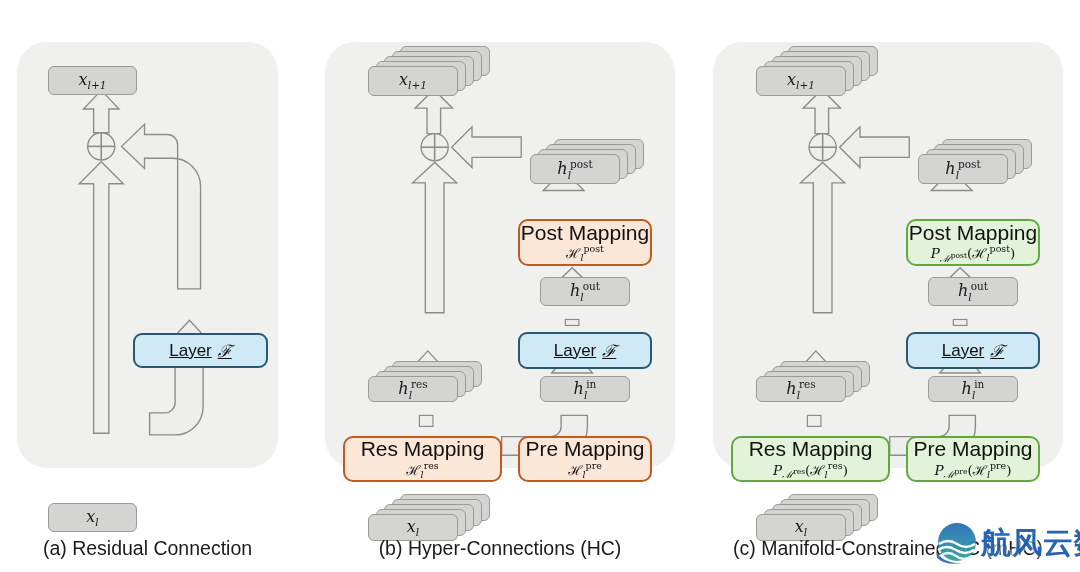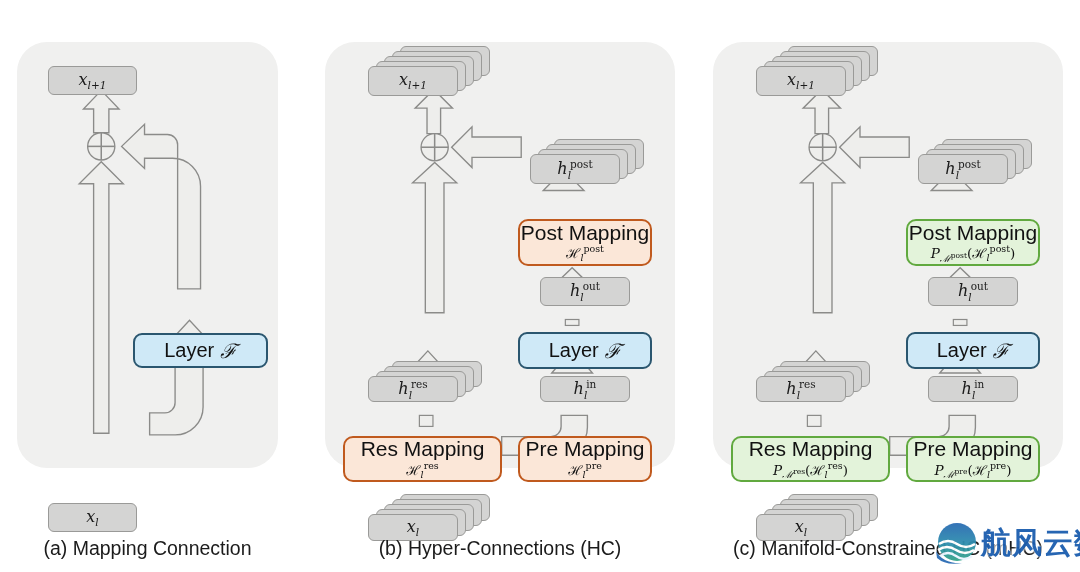--- a/index.html
+++ b/index.html
@@ -24,21 +24,21 @@
     position:absolute;box-sizing:border-box;border-radius:6px;
     background:var(--box-fill,#d4d4d3);border:1.5px solid var(--box-border,#9a9a98);
   }
   .node{display:flex;align-items:center;justify-content:center;color:#1a1a1a;}
   .math{font-family:"DejaVu Serif",serif;font-size:16px;}
   .it{font-style:italic;}
   .math sub{font-size:10.5px;font-style:italic;}
   .math sup{font-size:10.5px;font-style:normal;margin-left:-1px;}
   .layer-node{
     background:var(--blue-fill,#cfe9f7);border:2px solid var(--blue-border,#2a566f);
-    border-radius:9px;font-size:20px;color:#111;
+    border-radius:9px;font-size:17px;color:#111;text-decoration:underline;
   }
   .layer-node .mathF{font-family:"DejaVu Serif",serif;font-style:italic;margin-left:6px;}
   .map-node{
     position:absolute;box-sizing:border-box;border-radius:10px;
     display:flex;flex-direction:column;align-items:center;justify-content:center;
     line-height:1.12;color:#111;
   }
   .map-node.orange{background:var(--orange-fill,#fbe7d8);border:2px solid var(--orange-border,#c05a1e);}
   .map-node.green{background:var(--green-fill,#e3f3da);border:2px solid var(--green-border,#61a93f);}
   .map-title{font-size:21px;}
@@ -242,21 +242,21 @@
 
   <div class="back" style="left:75px;top:452px;width:90px;height:27px;"></div>
   <div class="back" style="left:67px;top:457px;width:90px;height:27px;"></div>
   <div class="back" style="left:59px;top:462px;width:90px;height:27px;"></div>
   <div class="back" style="left:51px;top:467px;width:90px;height:27px;"></div>
   <div class="node" style="left:43px;top:472px;width:90px;height:27px;">
     <span class="math"><span class="it">x</span><sub>l</sub></span>
   </div>
 </section>
 
-<div class="caption" id="caption-a">(a) Mapping Connection</div>
+<div class="caption" id="caption-a">(a) Residual Connection</div>
 <div class="caption" id="caption-b">(b) Hyper-Connections (HC)</div>
 <div class="caption" id="caption-c">(c) Manifold-Constrained HC (mHC)</div>
 
 <div class="watermark">
   <svg width="46" height="46" viewBox="0 0 46 46">
     <defs>
       <linearGradient id="wmg" x1="0" y1="0" x2="0" y2="1">
         <stop offset="0" stop-color="#2b6cb4"></stop>
         <stop offset="0.55" stop-color="#2f8fae"></stop>
         <stop offset="1" stop-color="#35a489"></stop>

